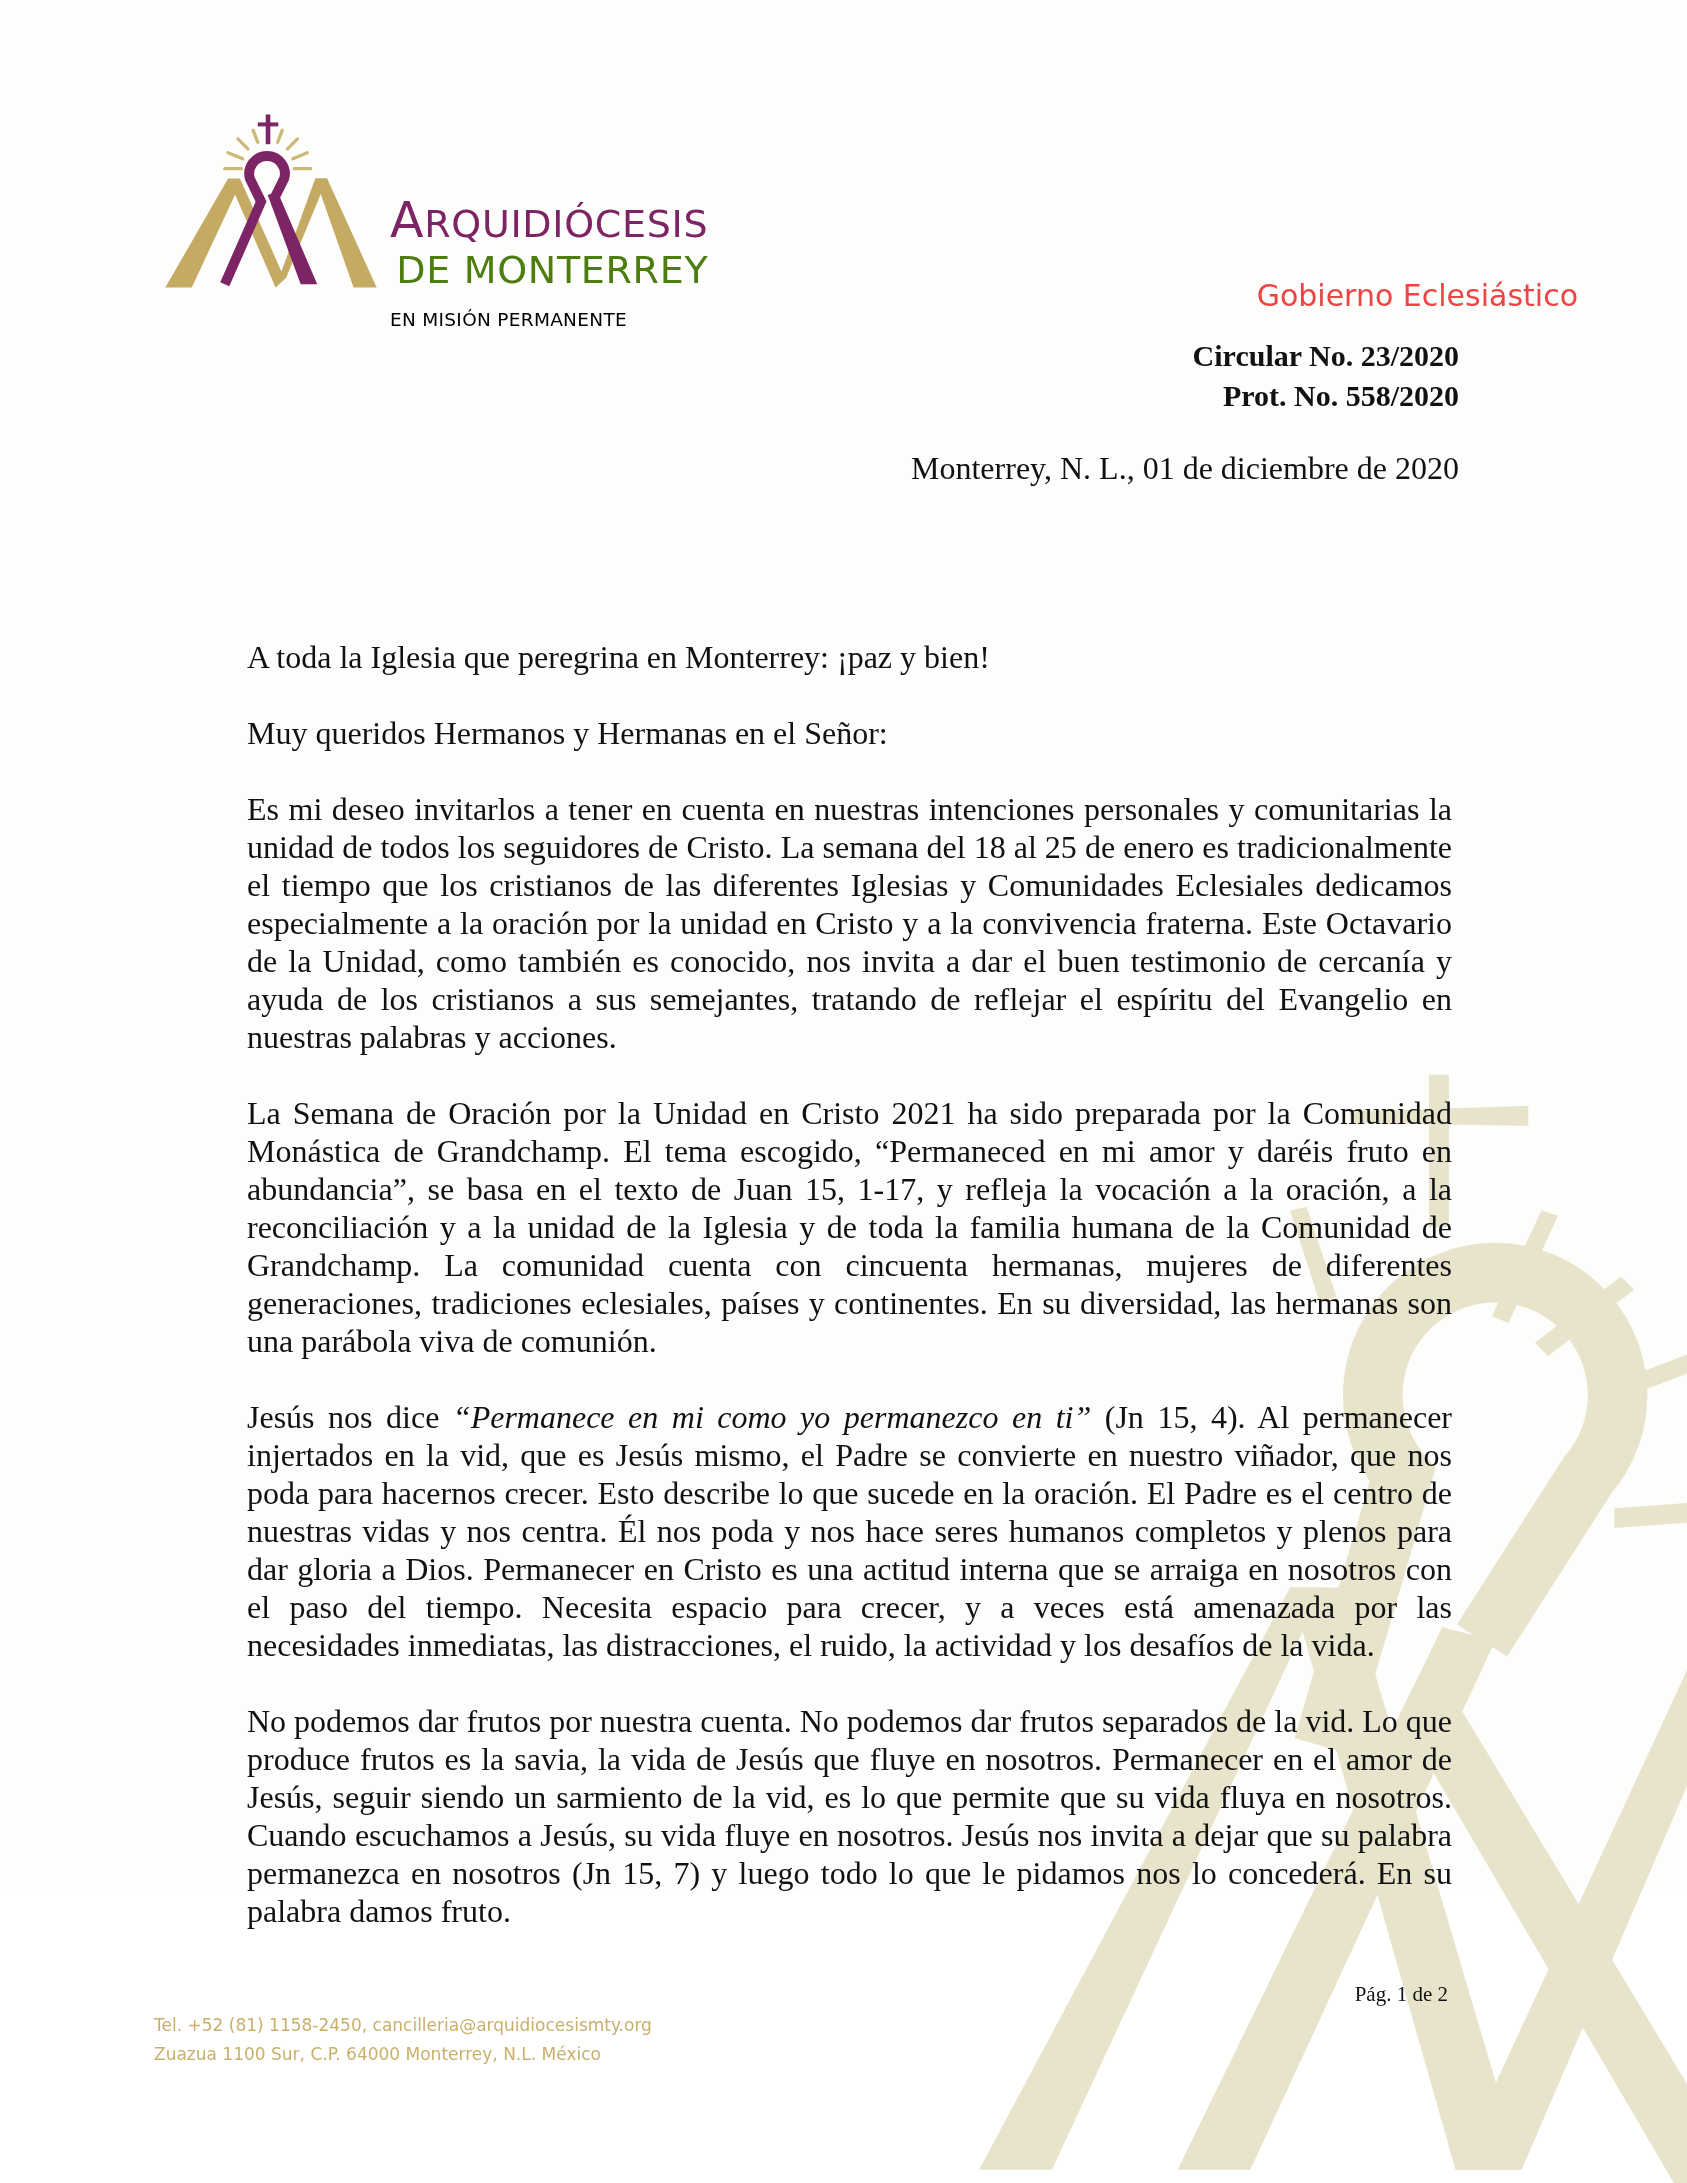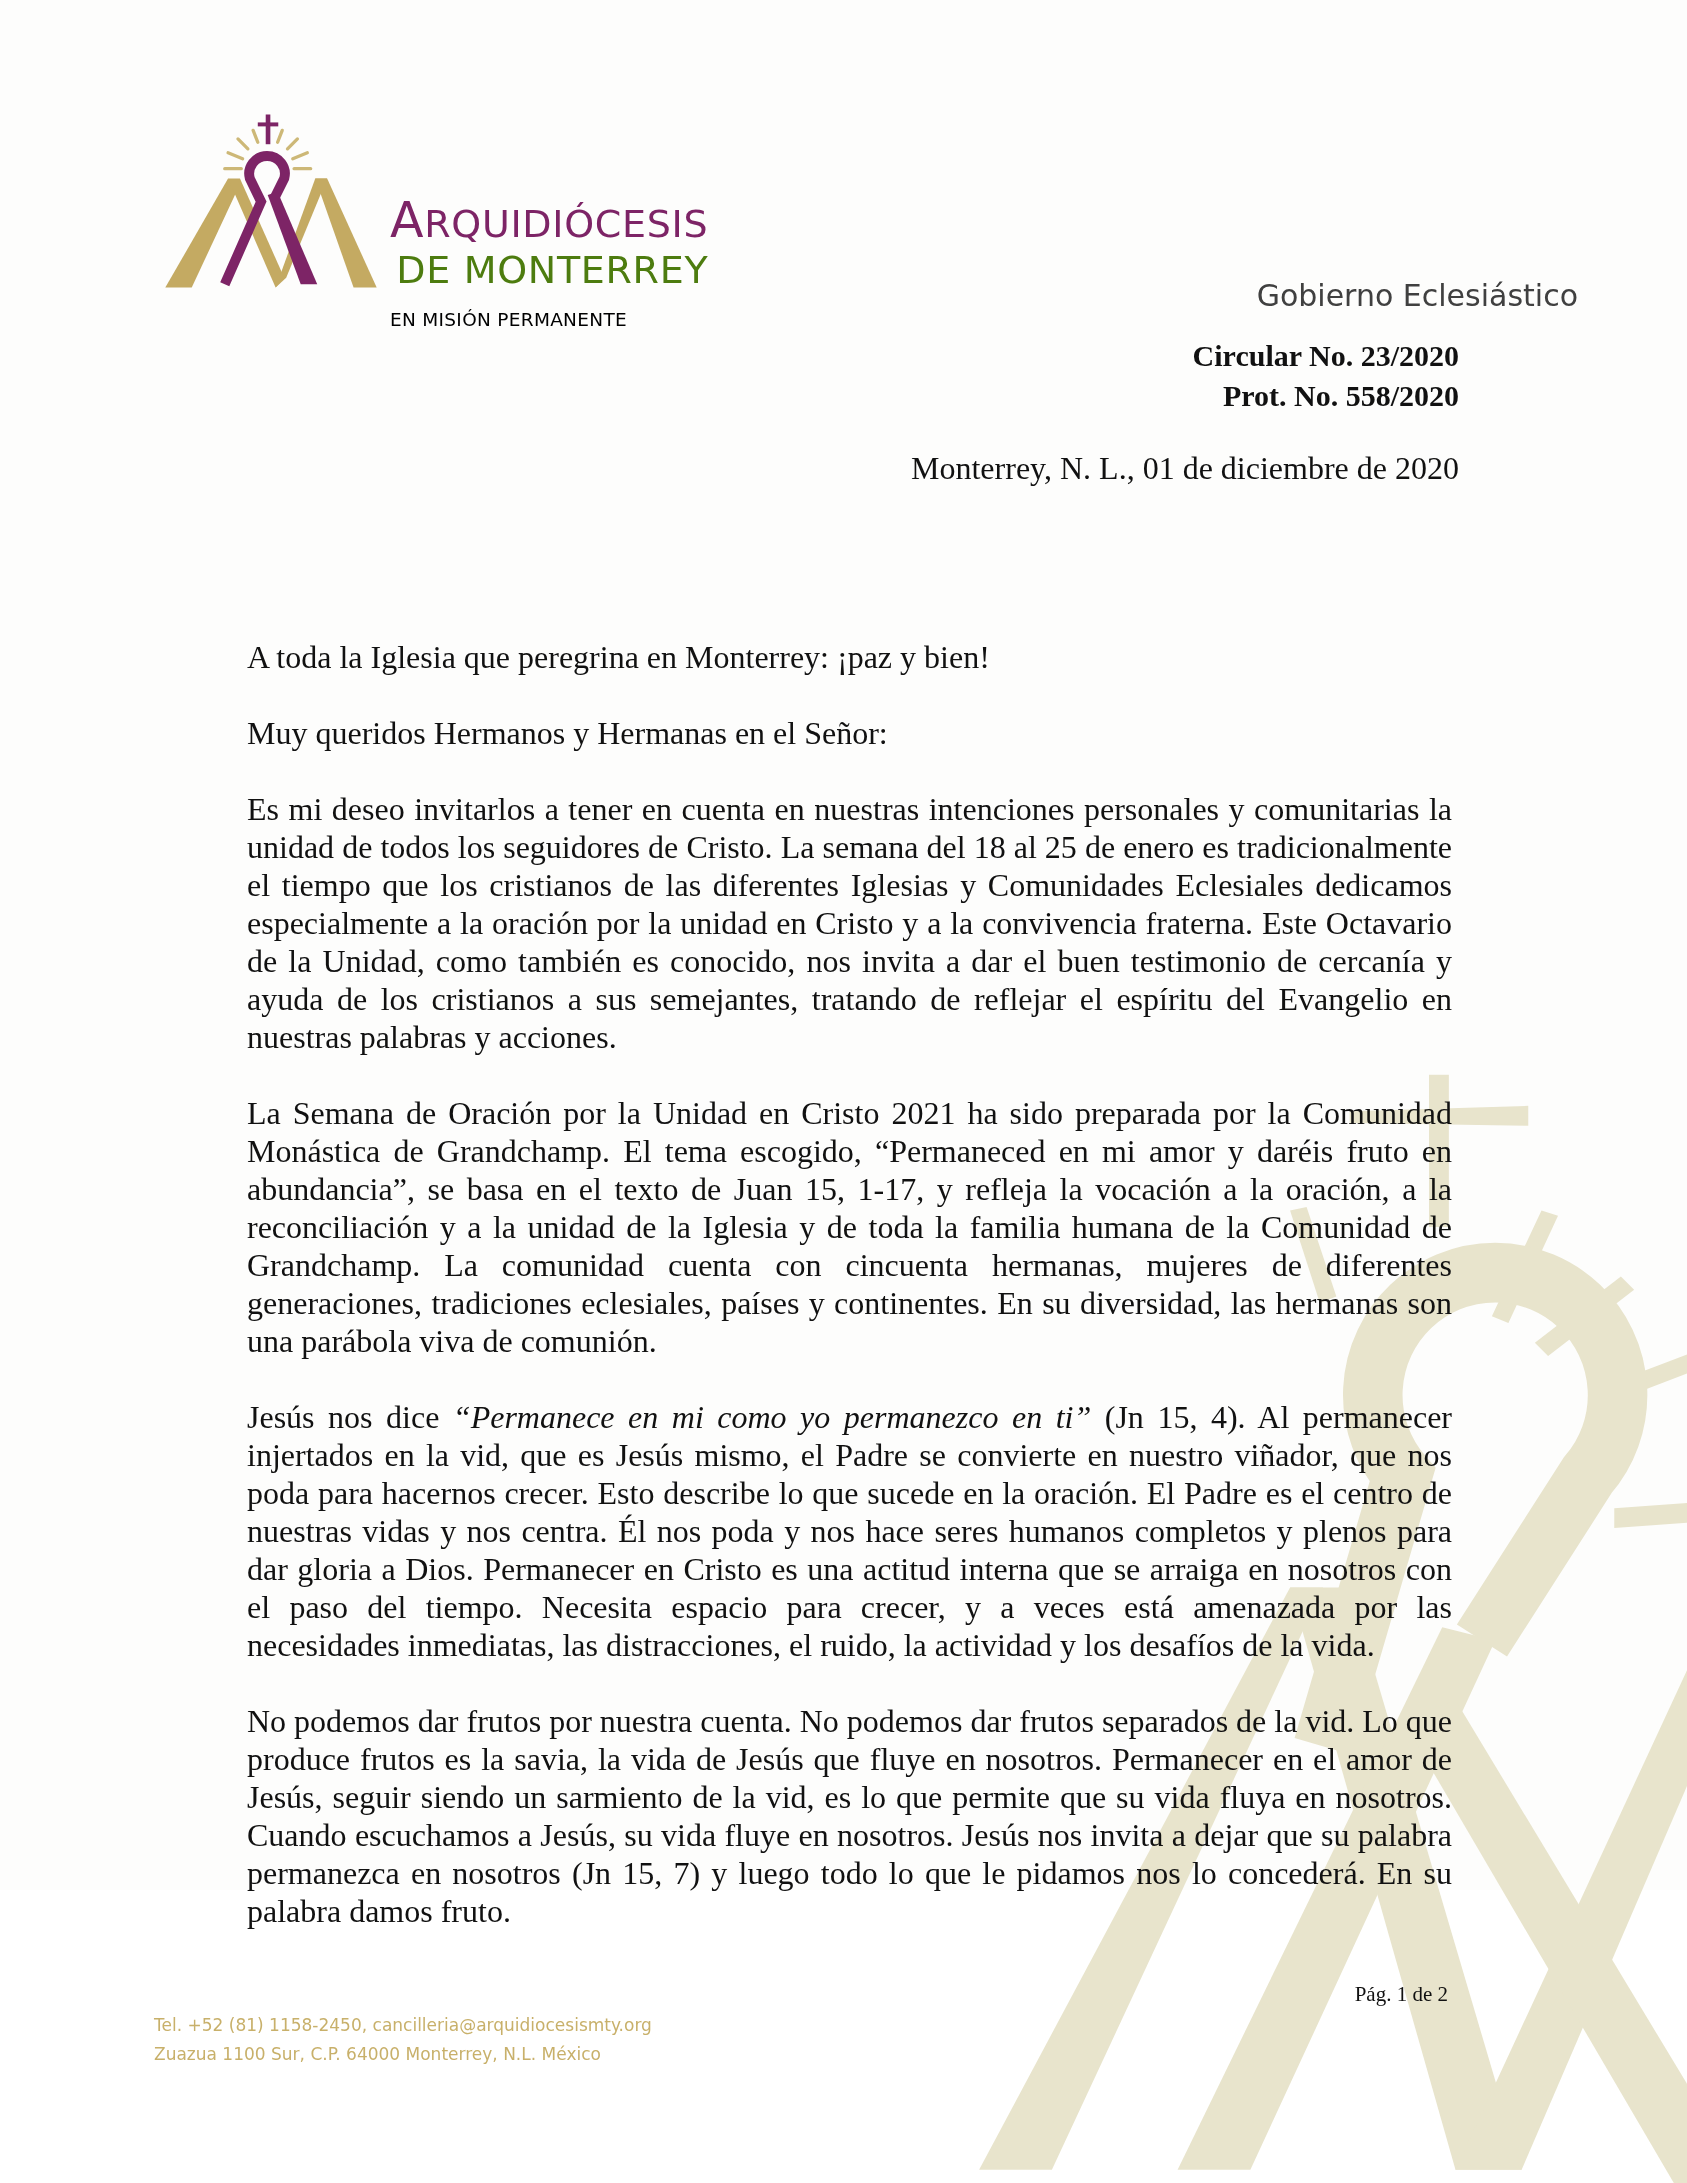--- a/index.html
+++ b/index.html
@@ -10,21 +10,21 @@
   .watermark { position: absolute; left: 979px; top: 1045px; width: 728px; height: 1138px; }
 
   
   .logo-mark { position: absolute; left: 162px; top: 109px; width: 218px; height: 192px; }
   .logo-text { position: absolute; left: 390px; top: 198px; }
   .logo-line1 { font-family: "DejaVu Sans", sans-serif; font-size: 38px; color: #7d2466; line-height: 46px; letter-spacing: 0.7px; white-space: nowrap; }
   .logo-line1 .big { font-size: 49px; }
   .logo-line2 { font-family: "DejaVu Sans", sans-serif; font-size: 38px; color: #4d7c0f; line-height: 46px; letter-spacing: 0.7px; white-space: nowrap; text-align: right; }
   .logo-tag { font-family: "DejaVu Sans", sans-serif; font-size: 18.5px; color: #000000; margin-top: 16px; letter-spacing: 0.3px; white-space: nowrap; }
 
-  .office { position: absolute; right: 109px; top: 278px; font-family: "DejaVu Sans", sans-serif; font-size: 30px; color: #404040; white-space: nowrap; }
+  .office { position: absolute; right: 109px; top: 278px; font-family: "DejaVu Sans", sans-serif; font-size: 30px; color: #ef4444; white-space: nowrap; }
   .refs { position: absolute; right: 228px; top: 336px; text-align: right; font-weight: bold; font-size: 30px; line-height: 40px; }
   .date { position: absolute; right: 228px; top: 450px; font-size: 32px; white-space: nowrap; }
   .subject { position: absolute; right: 228px; top: 523px; font-size: 32px; white-space: nowrap; }
   .subject b { font-weight: bold; }
 
   .content { position: absolute; left: 241px; width: 1217px; top: 632px; font-size: 32px; line-height: 38px; }
   .content p { margin: 6px; text-align: justify; }
   .greet1 { margin-bottom: 38px !important; }
   .greet2 { margin-bottom: 38px !important; }
   .para { margin-bottom: 38px !important; }

